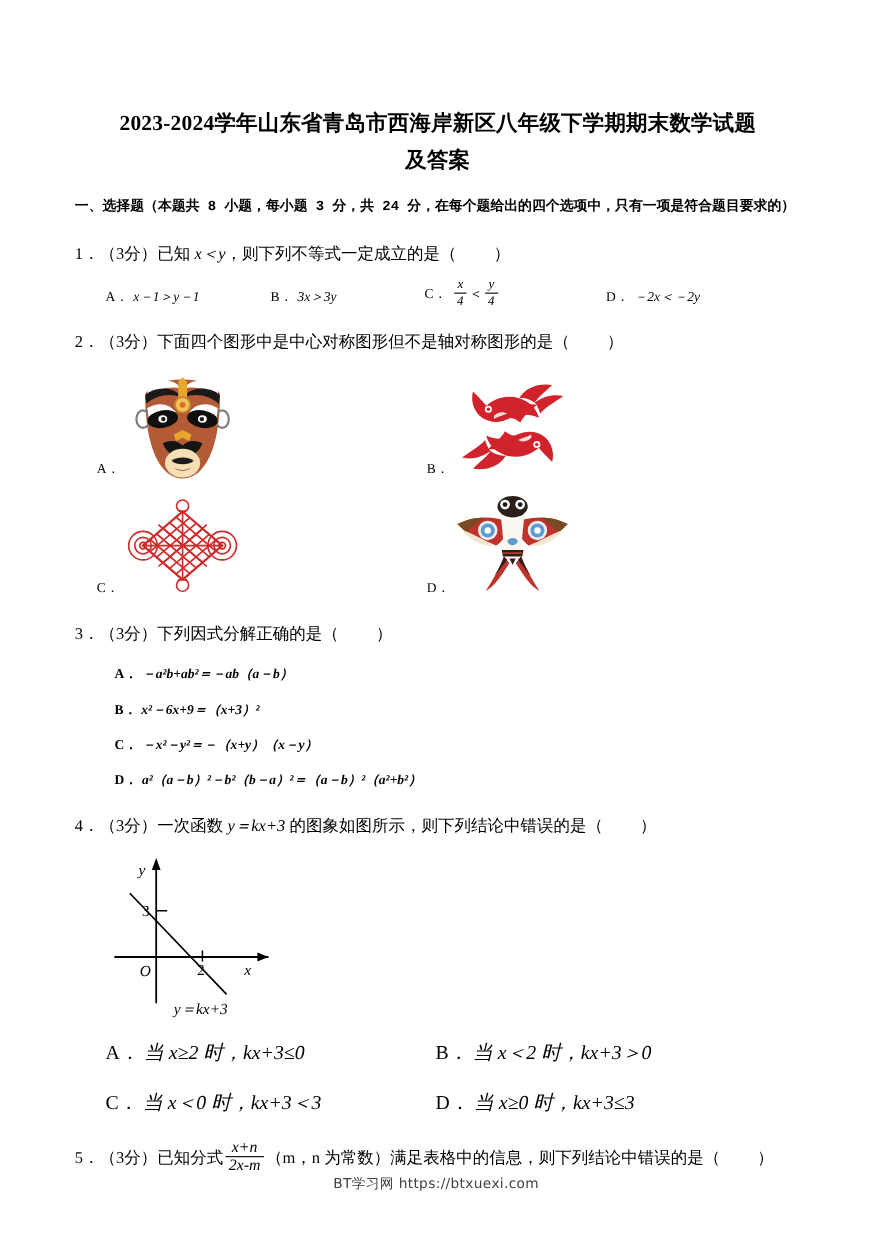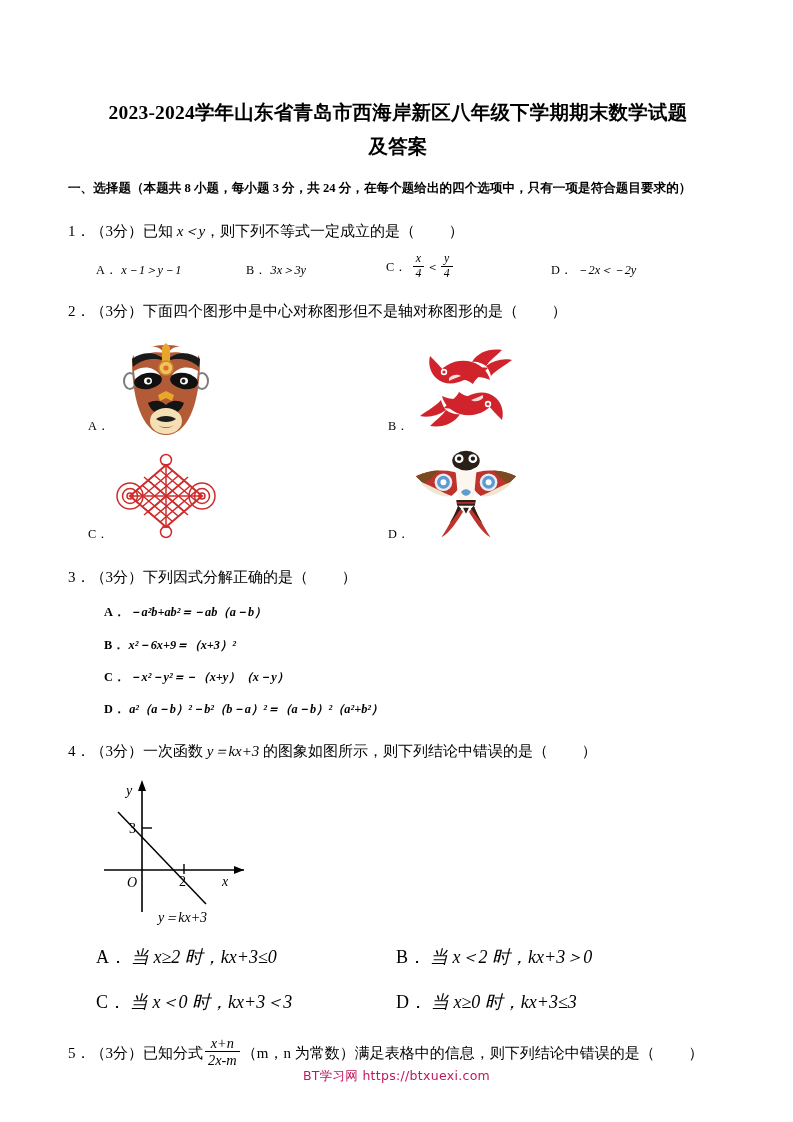--- a/index.html
+++ b/index.html
@@ -40,20 +40,21 @@
   }
   .doc-title .line2 { display: block; }
 
   
   .section-head {
     font-size: 12.6px;
     font-weight: bold;
     line-height: 2.05;
     text-align: justify;
     margin: 6px 0 6px 0;
+    font-family: Liberation Mono, monospace;
   }
 
   
   .question {
     margin-top: 14px;
     font-size: 12.6px;
     line-height: 1.9;
   }
   .q-stem {
     font-size: 15px;
@@ -159,21 +160,21 @@
   }
 
   
   .footer {
     position: absolute;
     left: 0;
     top: 1068px;
     width: 793px;
     text-align: center;
     font-size: 12.5px;
-    color: #be185d;
+    color: #404040;
     font-family: "DejaVu Sans", sans-serif;
     letter-spacing: 0.3px;
   }
 </style>
 </head>
 <body>
 
 <div class="page">
 
   <div class="content">

